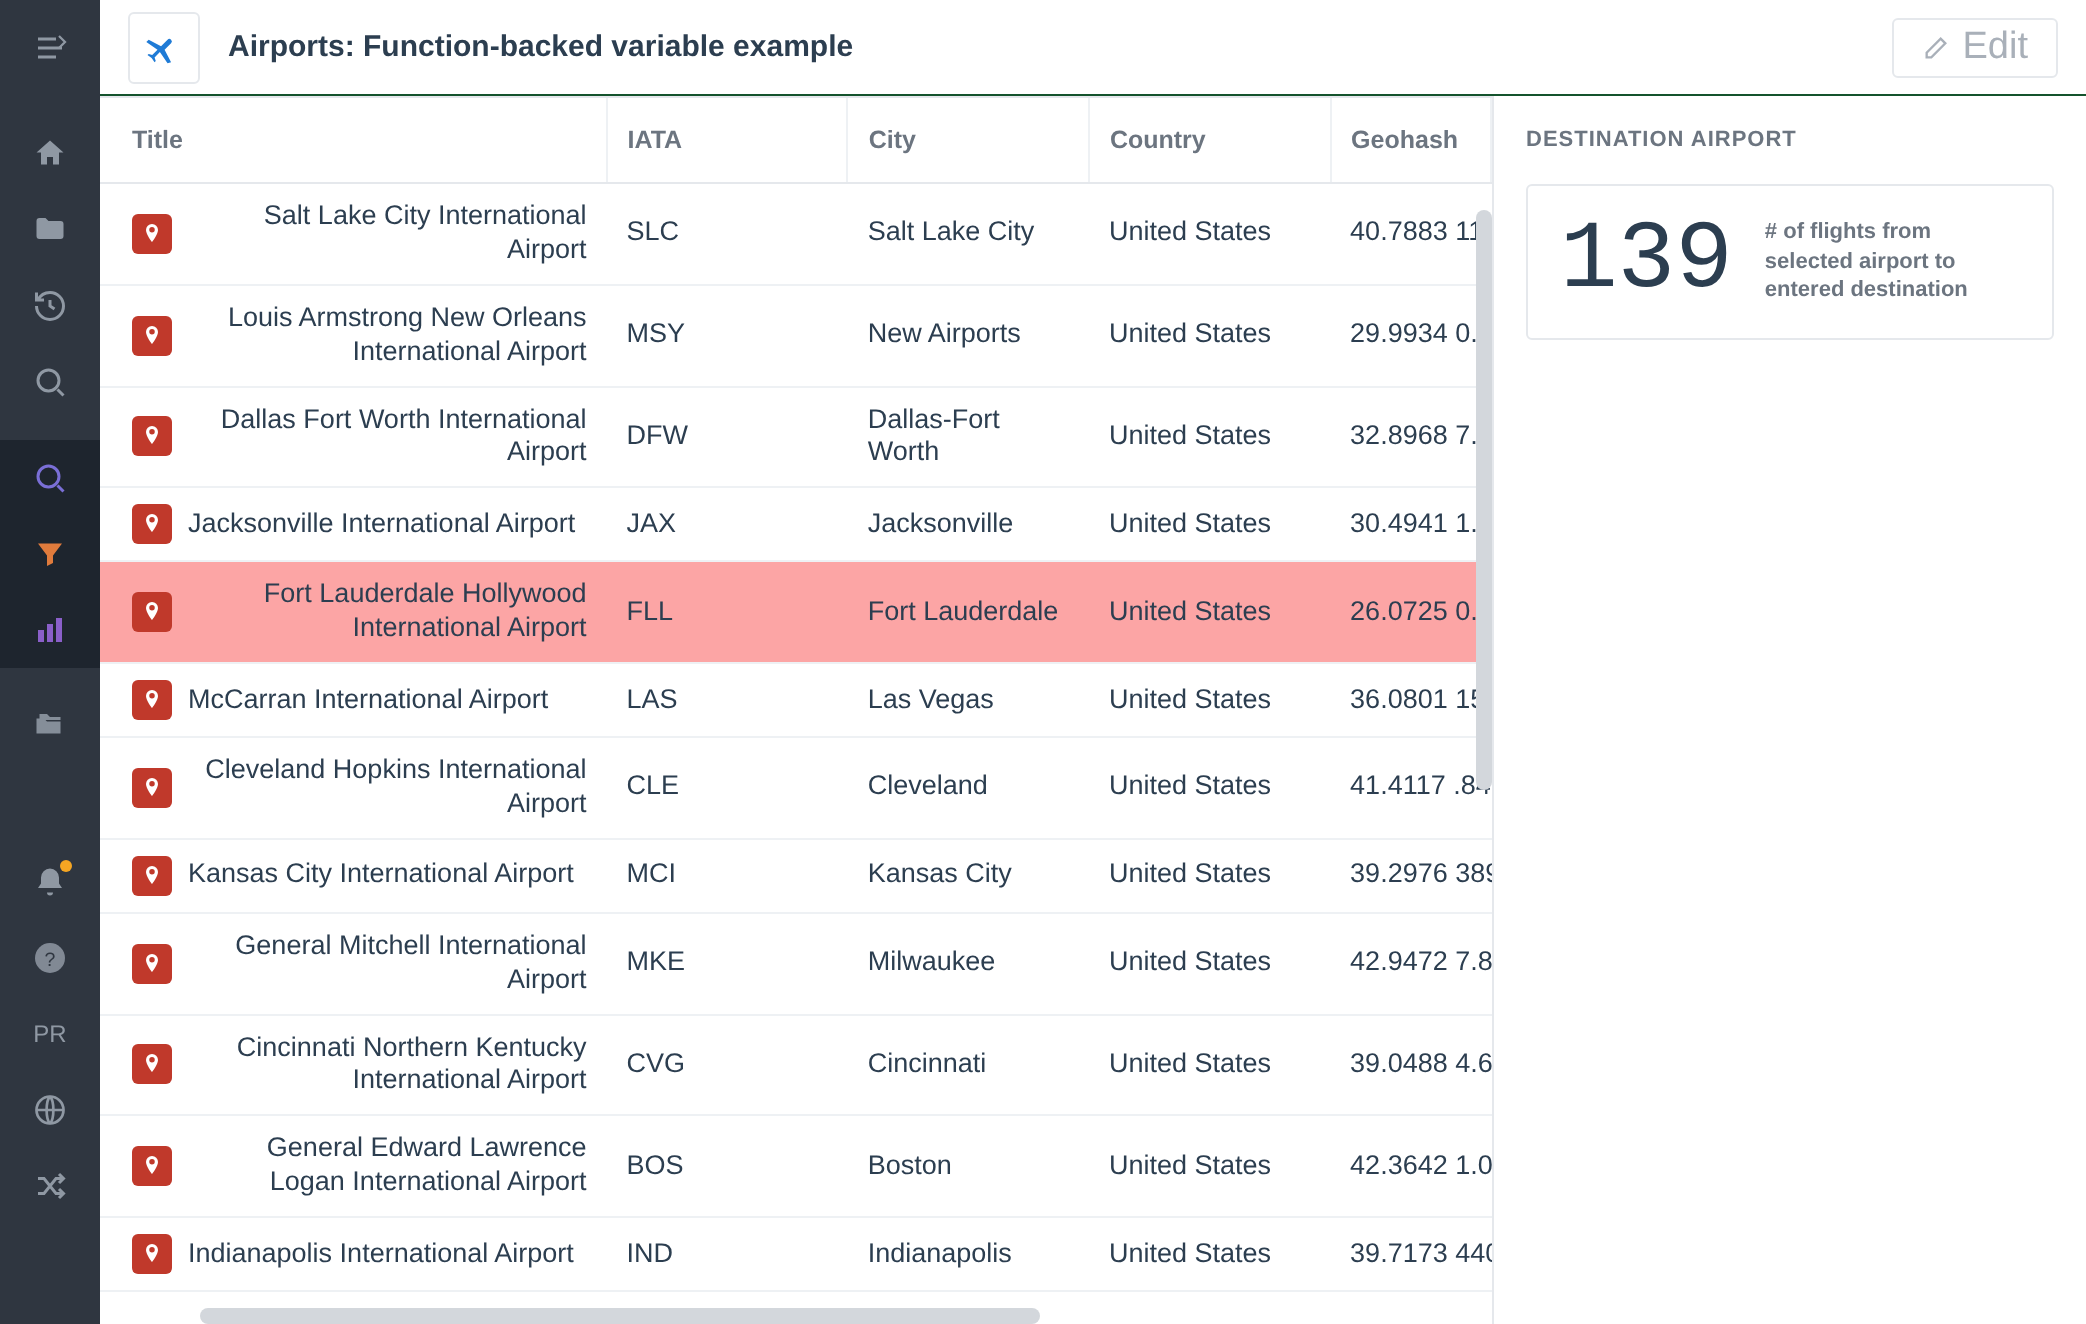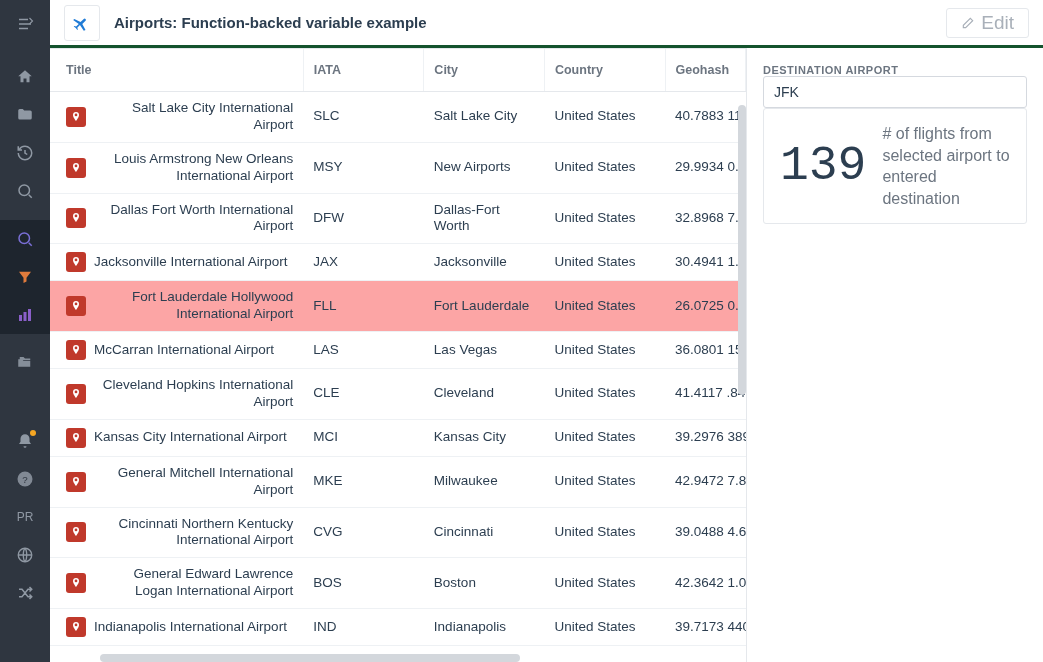--- a/index.html
+++ b/index.html
@@ -14,21 +14,21 @@
   .rail-btn svg { width: 18px; height: 18px; }
   .rail-btn .txt { font-size: 12px; color: #8f98a3; }
   .rail-sep { height: 10px; }
   .notif-dot { position: absolute; top: 8px; right: 14px; width: 6px; height: 6px; border-radius: 50%; background: #f5a623; }
   .rail-spacer { flex: 0 0 40px; }
   .funnel-icon { fill: #e07b3c; }
   .chart-icon { fill: #8a5fc9; }
 
   
   .main { flex: 1; display: flex; flex-direction: column; min-width: 0; }
-  .header { height: 48px; border-bottom: 3px solid #14532d; display: flex; align-items: center; padding: 0 14px; gap: 14px; }
+  .header { height: 48px; border-bottom: 1px solid #14532d; display: flex; align-items: center; padding: 0 14px; gap: 14px; }
   .header .plane-badge { width: 36px; height: 36px; border: 1px solid #e5e8ec; border-radius: 3px; display: flex; align-items: center; justify-content: center; color: #1f7bd6; }
   .header .plane-badge svg { width: 20px; height: 20px; }
   .header .title { font-size: 15px; font-weight: 600; color: #2c3e50; }
   .header .spacer { flex: 1; }
   .edit-btn { height: 30px; padding: 0 14px; border: 1px solid #e5e8ec; border-radius: 3px; background: #fff; color: #a9b0b9; display: inline-flex; align-items: center; gap: 6px; font-size: 19px; cursor: pointer; }
   .edit-btn svg { width: 14px; height: 14px; }
 
   .body { flex: 1; display: flex; min-height: 0; }
 
   
@@ -51,26 +51,26 @@
   .pin svg { width: 12px; height: 12px; fill: #fff; }
   .geo { white-space: nowrap; overflow: hidden; }
 
   
   .vscroll { position: absolute; right: 0; top: 56px; width: 8px; height: 290px; background: #d3d7dc; border-radius: 4px; }
   
   .hscroll-track { position: absolute; left: 0; right: 0; bottom: 0; height: 10px; background: #fff; }
   .hscroll-thumb { position: absolute; left: 50px; bottom: 0; height: 8px; width: 420px; background: #d3d7dc; border-radius: 4px; }
 
   
-  .side { width: 296px; padding: 16px; display: flex; flex-direction: column; }
+  .side { width: 296px; padding: 16px; display: flex; flex-direction: column; gap: 16px; }
   .side-label { font-size: 11px; font-weight: 600; letter-spacing: .5px; color: #6c7580; }
   .side-input { width: 100%; height: 32px; border: 1px solid #d5d9df; border-radius: 3px; padding: 0 10px; font-size: 14px; color: #2c3e50; background: #fff; }
   .stat-card { border: 1px solid #e5e8ec; border-radius: 3px; padding: 14px 16px; display: flex; align-items: center; gap: 16px; }
   .stat-num { font-size: 48px; font-weight: 400; color: #2c3e50; line-height: 1; font-family: Liberation Mono, monospace; }
-  .stat-desc { font-size: 16px; color: #6c7580; line-height: 1.35; }
+  .stat-desc { font-size: 11px; color: #6c7580; line-height: 1.35; font-weight: bold; }
 </style>
 </head>
 <body>
 
 <div class="app">
 
   <nav class="rail">
     <div class="rail-btn top">
       <svg viewBox="0 0 24 24" fill="none" stroke="currentColor" stroke-width="2">
           <path d="M4 6h12M4 12h16M4 18h12"></path>
@@ -390,21 +390,20 @@
           </table>
           <div class="vscroll"></div>
           <div class="hscroll-track">
             <div class="hscroll-thumb"></div>
           </div>
         </div>
       </section>
 
       <aside class="side">
         <div class="side-label">DESTINATION AIRPORT</div>
-        <input class="side-input" value="JFK" style="">
         <div class="stat-card">
           <div class="stat-num">139</div>
           <div class="stat-desc"># of flights from selected airport to entered destination</div>
         </div>
       </aside>
 
     </div>
   </div>
 </div>
 

